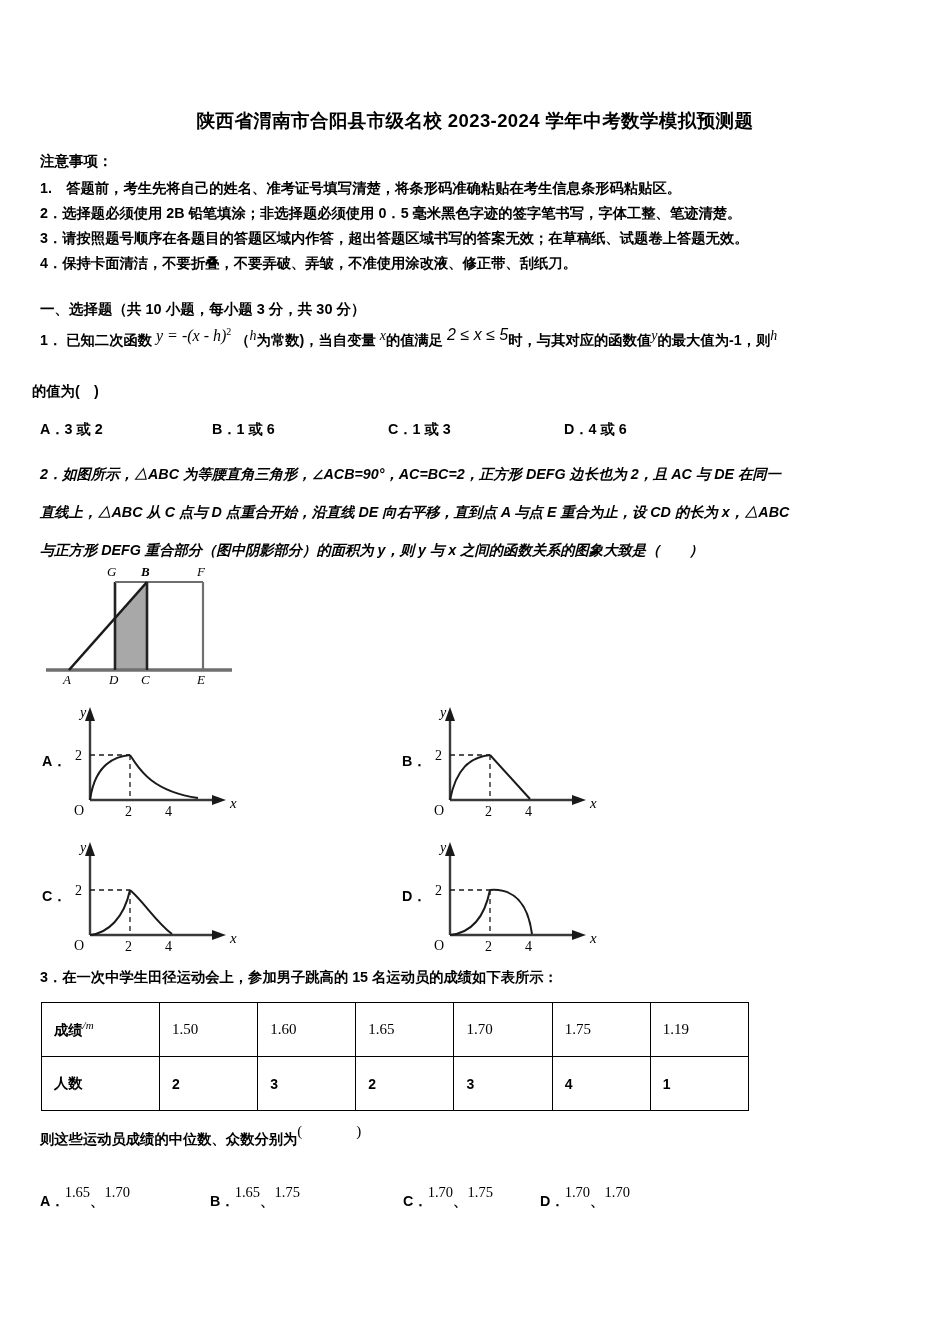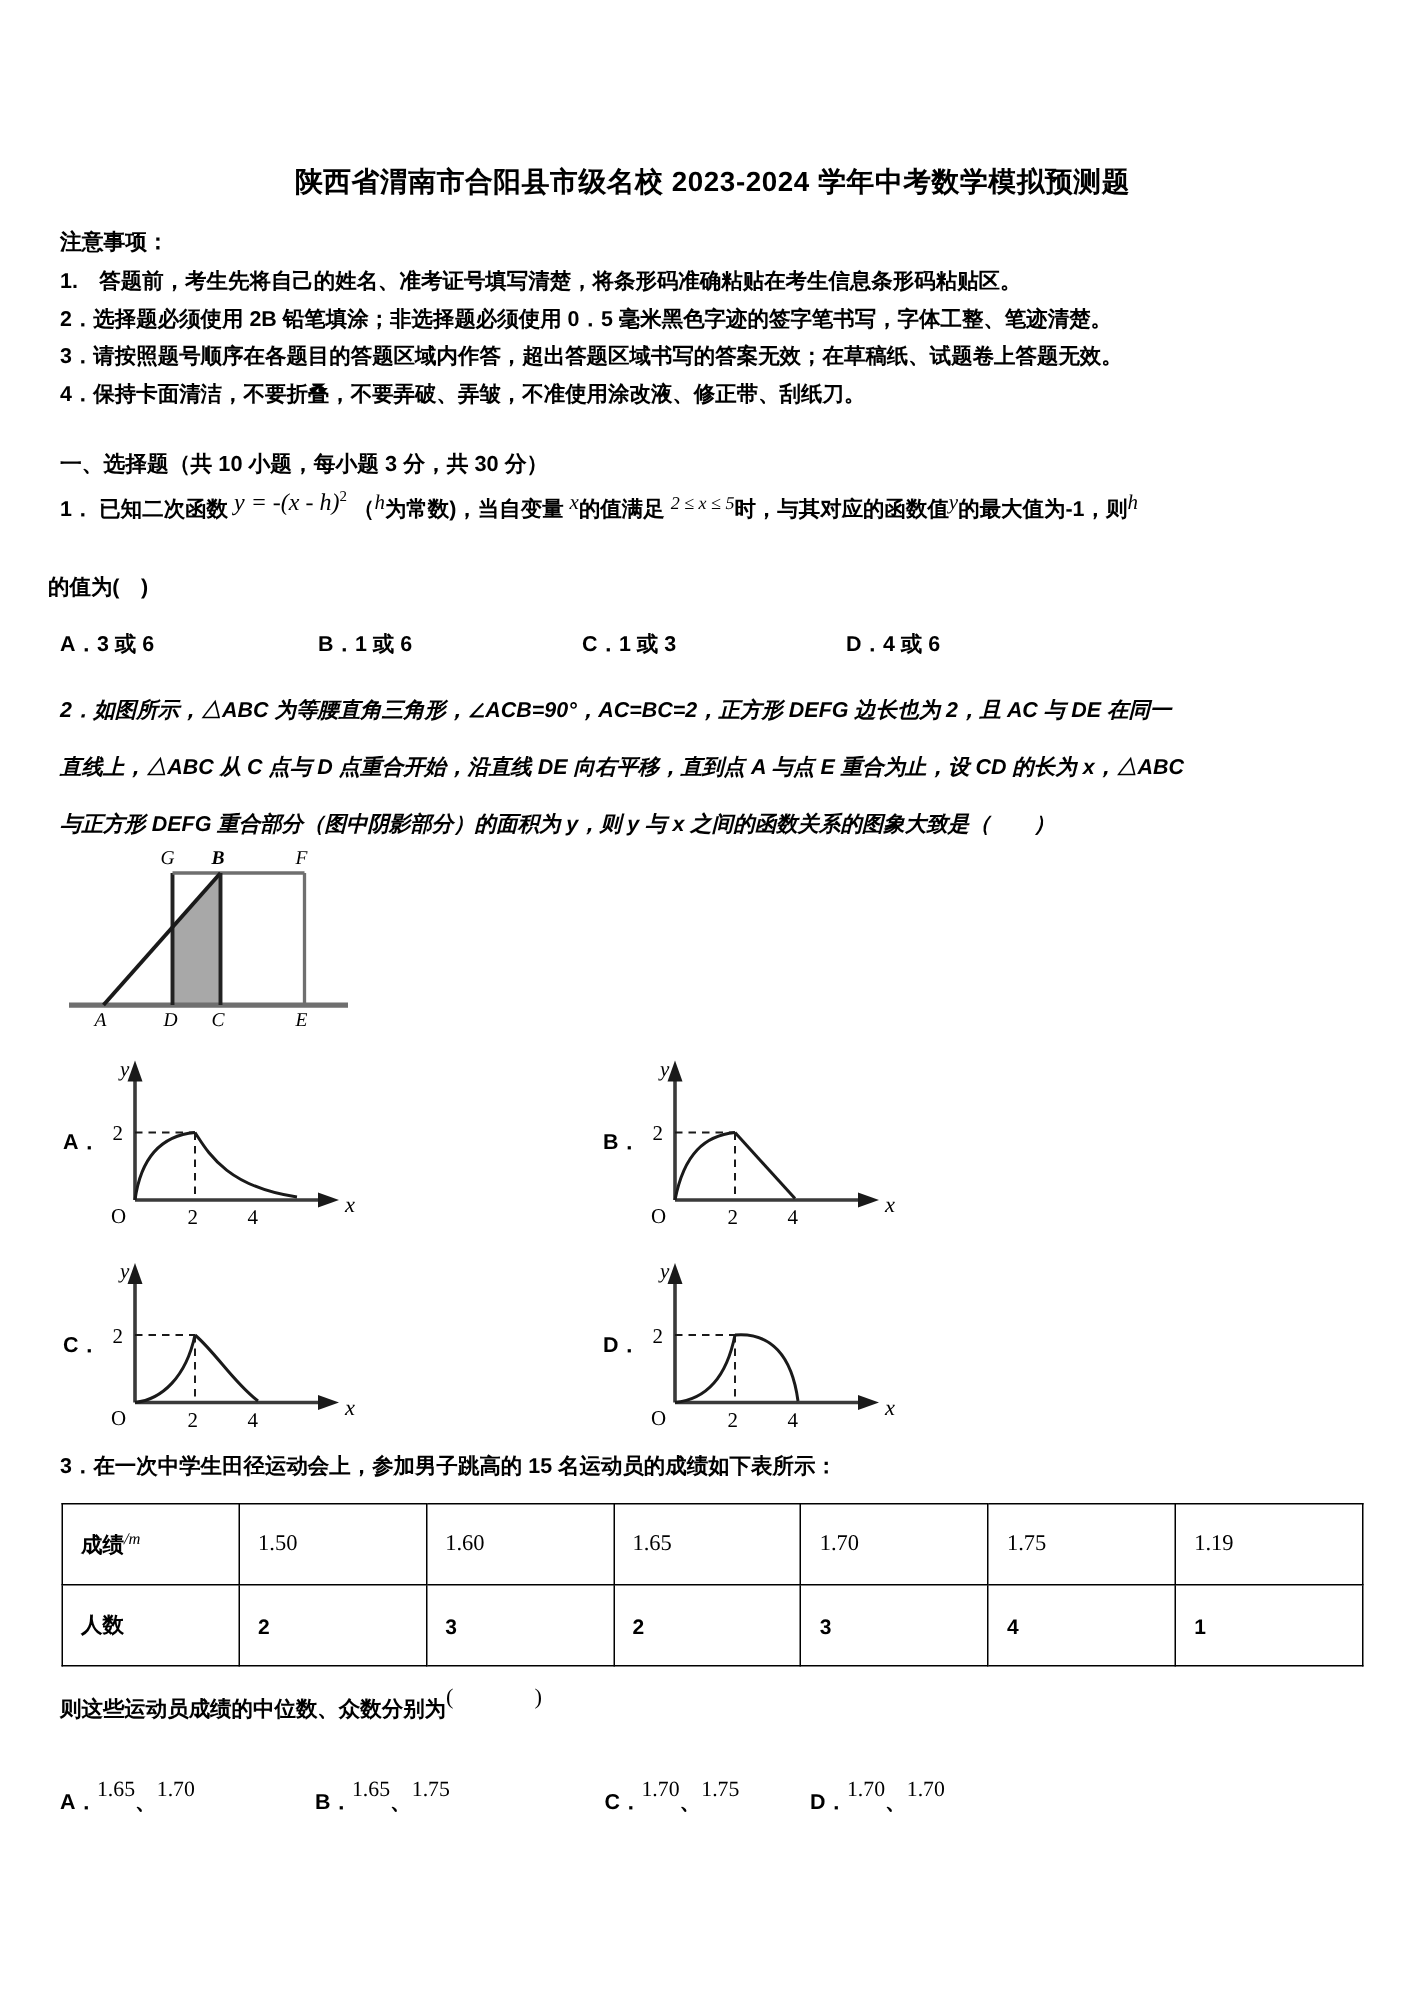--- a/index.html
+++ b/index.html
@@ -81,24 +81,24 @@
   .mathi sup { font-size: 10px; font-style: normal; }
   .raise {
     font-family: "Liberation Serif", serif;
     font-style: italic;
     font-weight: normal;
     font-size: 14px;
     position: relative;
     top: -5px;
   }
   .ineq {
-    font-family: Liberation Serif, serif;
-    font-style: italic;
-    font-weight: normal;
-    font-size: 12px;
+    font-family: Liberation Sans, sans-serif;
+    font-style: italic;
+    font-weight: normal;
+    font-size: 16px;
     position: relative;
     top: -5px;
   }
 
   .opt-row {
     position: absolute;
     width: 900px;
     font-family: "Liberation Sans", sans-serif;
     font-weight: bold;
     font-size: 14.3px;
@@ -145,21 +145,21 @@
     position: absolute;
     left: 40px; top: 968px;
     font-family: "Liberation Sans", sans-serif;
     font-weight: bold;
     font-size: 14.3px;
     white-space: nowrap;
   }
   table.scores {
     position: absolute;
     left: 41px; top: 1002px;
-    width: 868px;
+    width: 708px;
     border-collapse: collapse;
     table-layout: fixed;
   }
   table.scores td {
     border: 1px solid #000000;
     height: 54px;
     padding: 0 12px;
     vertical-align: middle;
     font-size: 15px;
   }
@@ -235,21 +235,21 @@
     <span>1．</span>
     <span>已知二次函数</span>
     <span class="mathi"><span>y = -(x - h)</span><sup>2</sup></span>
     <span>（</span><span class="raise">h</span><span>为常数)，当自变量</span>
     <span class="raise">x</span><span>的值满足</span>
     <span class="ineq">2 ≤ x ≤ 5</span><span>时，与其对应的函数值</span><span class="raise">y</span><span>的最大值为-1，则</span><span class="raise">h</span>
   </div>
   <div class="q1b">的值为(　)</div>
 
   <div class="opt-row q1-opts">
-    <span class="opt o1">A．3 或 6</span>
+    <span class="opt o1">A．3 或 2</span>
     <span class="opt o2">B．1 或 6</span>
     <span class="opt o3">C．1 或 3</span>
     <span class="opt o4">D．4 或 6</span>
   </div>
 
   <div class="q2">
     <div class="ln"><span>2．</span><span>如图所示，△ABC 为等腰直角三角形，∠ACB=90°，AC=BC=2，正方形 DEFG 边长也为 2，且 AC 与 DE 在同一</span></div>
     <div class="ln">直线上，△ABC 从 C 点与 D 点重合开始，沿直线 DE 向右平移，直到点 A 与点 E 重合为止，设 CD 的长为 x，△ABC</div>
     <div class="ln">与正方形 DEFG 重合部分（图中阴影部分）的面积为 y，则 y 与 x 之间的函数关系的图象大致是（　　）</div>
   </div>

